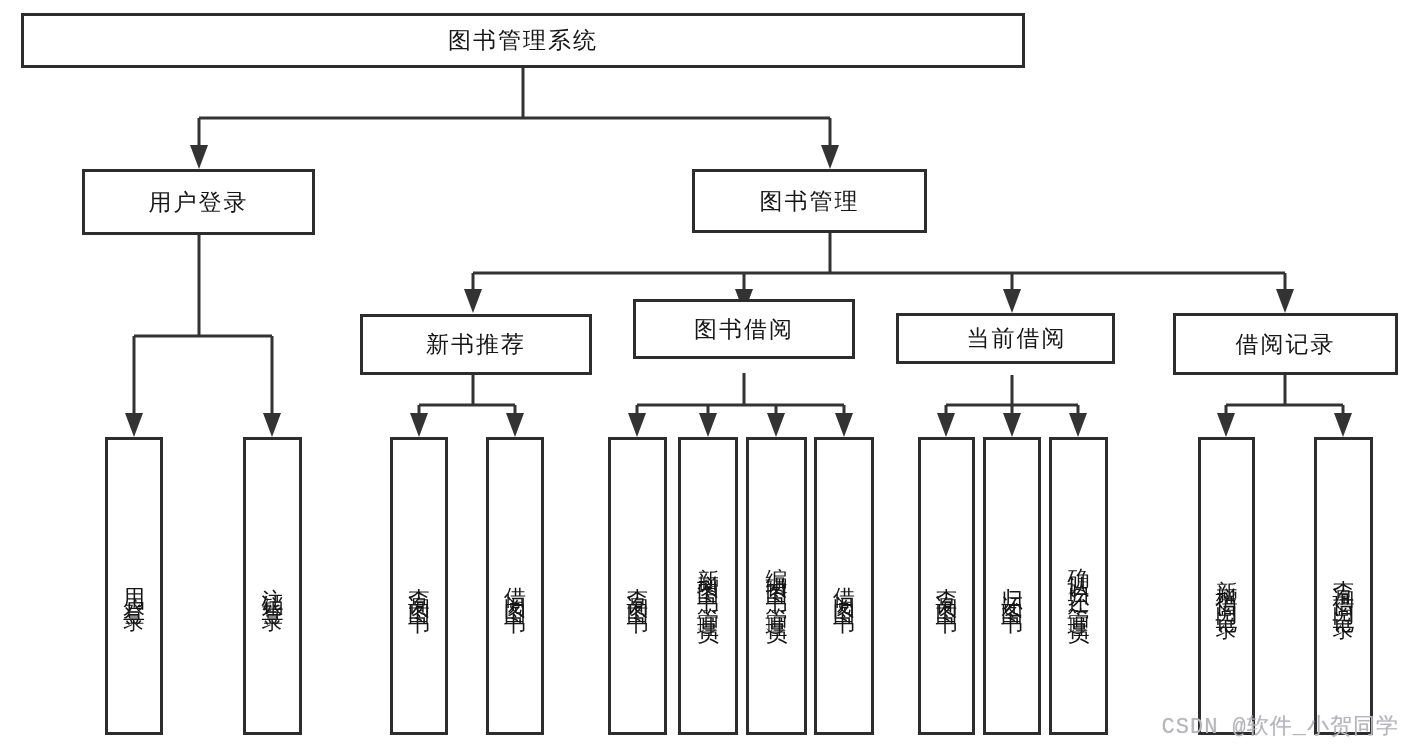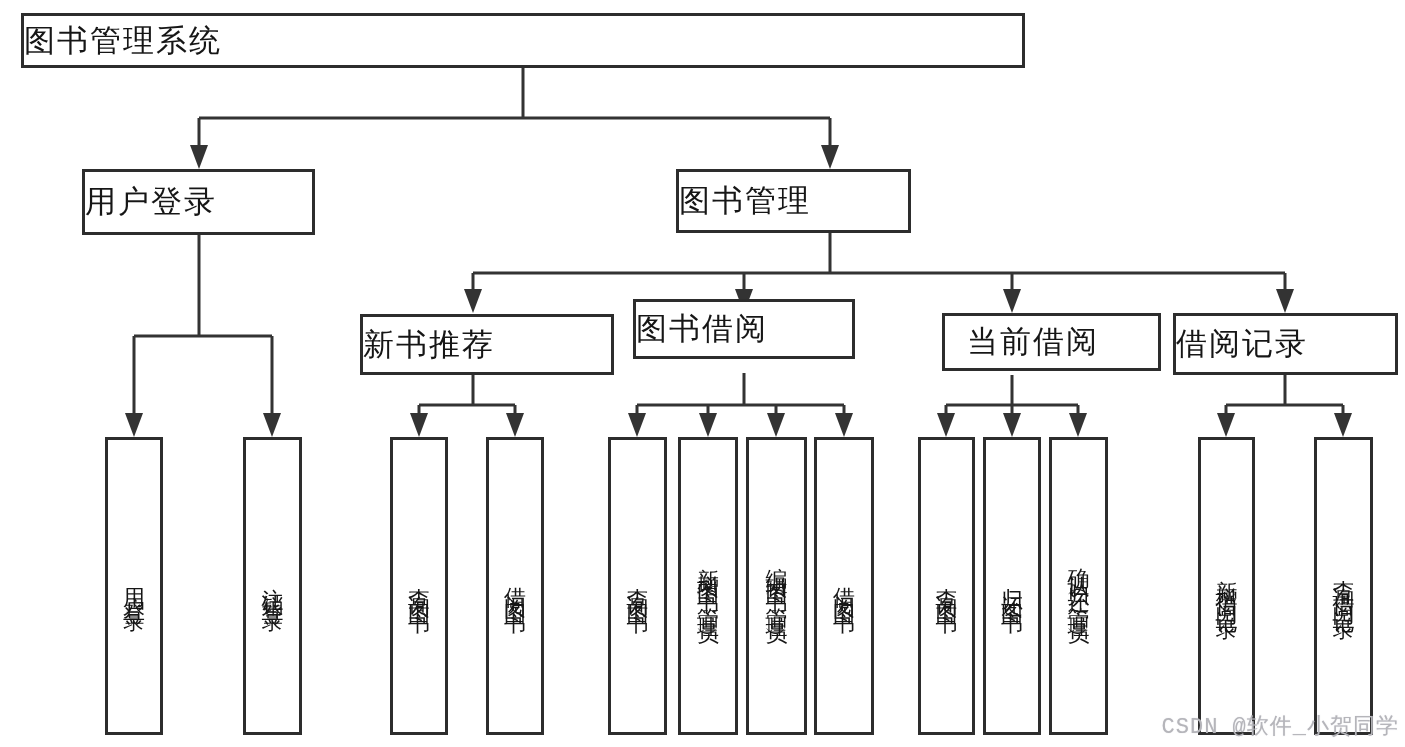--- a/index.html
+++ b/index.html
@@ -17,22 +17,23 @@
     width: 1405px; height: 747px;
     pointer-events: none;
   }
   .hbox {
     position: absolute;
     box-sizing: border-box;
     border: 3px solid #2d2d2d;
     background: #ffffff;
     display: flex;
     align-items: center;
+    justify-content: center;
     color: #161616;
-    font-size: 31px;
+    font-size: 23px;
     letter-spacing: 2px;
     white-space: nowrap;
   }
   .vbox {
     position: absolute;
     box-sizing: border-box;
     border: 3px solid #2d2d2d;
     background: #ffffff;
     display: flex;
     align-items: center;
@@ -125,31 +126,31 @@
     <use href="#arrowhead" x="1343" y="437"></use>
   </svg>
 
   <div class="hbox" style="left:21px; top:13px; width:1004px; height:55px;">
     <span>图书管理系统</span>
   </div>
 
   <div class="hbox" style="left:82px; top:169px; width:233px; height:66px;">
     <span>用户登录</span>
   </div>
-  <div class="hbox" style="left:676px; top:169px; width:235px; height:64px;">
+  <div class="hbox" style="left:692px; top:169px; width:235px; height:64px;">
     <span>图书管理</span>
   </div>
 
-  <div class="hbox" style="left:360px; top:314px; width:254px; height:61px;">
+  <div class="hbox" style="left:360px; top:314px; width:232px; height:61px;">
     <span>新书推荐</span>
   </div>
   <div class="hbox" style="left:633px; top:299px; width:222px; height:60px;">
     <span>图书借阅</span>
   </div>
-  <div class="hbox" style="left:942px; top:313px; width:219px; height:58px;padding-left:22px;">
+  <div class="hbox" style="left:896px; top:313px; width:219px; height:51px;padding-left:22px;">
     <span>当前借阅</span>
   </div>
   <div class="hbox" style="left:1173px; top:313px; width:225px; height:62px;">
     <span>借阅记录</span>
   </div>
 
   <div class="vbox" style="left:105px; width:58px;">
     <span class="vtext">用户登录</span>
   </div>
   <div class="vbox" style="left:243px; width:59px;">

